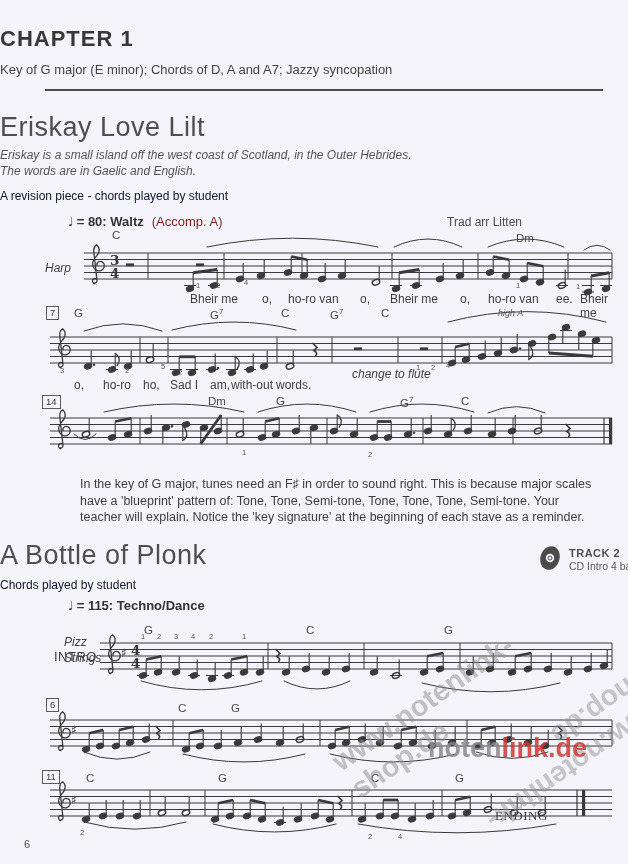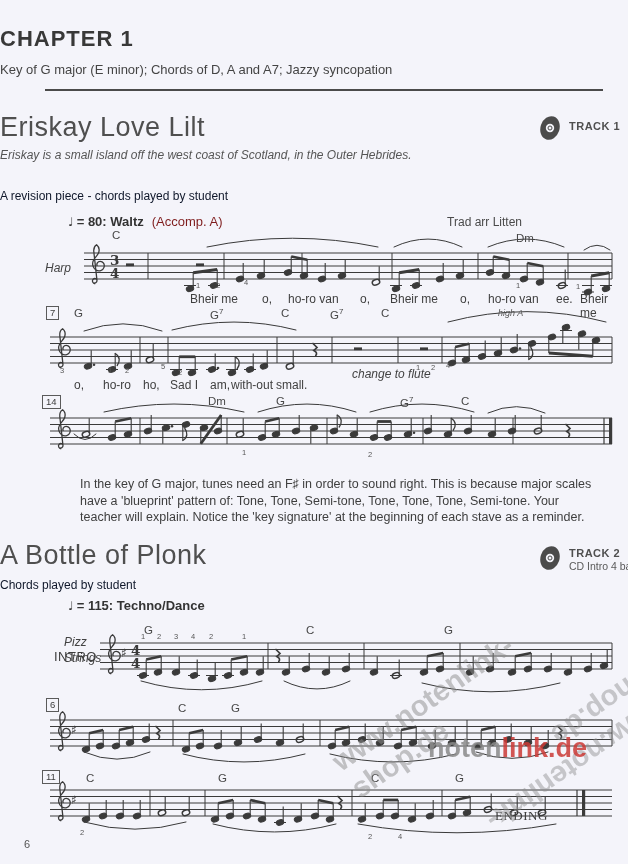--- a/index.html
+++ b/index.html
@@ -45,31 +45,22 @@
 </head>
 <body>
 
 <div id="page">
 
   <div class="abs ctr" id="chapter">CHAPTER 1</div>
   <div class="abs ctr" id="subtitle">Key of G major (E minor); Chords of D, A and A7; Jazzy syncopation</div>
   <div class="abs" id="rule"></div>
 
   <div class="abs ctr piece-title" style="top:112px">Eriskay Love Lilt</div>
-  <div class="abs track-badge" style="left:538px;top:114px">
-    <svg width="24" height="28" viewBox="0 0 24 28">
-      <ellipse cx="12" cy="14" rx="9.5" ry="12" fill="#4b4b4b" transform="rotate(18 12 14)"></ellipse>
-      <circle cx="12" cy="14" r="4.2" fill="#f4f4fa"></circle>
-      <circle cx="12" cy="14" r="2" fill="none" stroke="#4b4b4b" stroke-width="1"></circle>
-    </svg>
-    <div style="margin-top:6px">
-      <div class="track-label">TRACK 1</div>
-    </div>
-  </div>
   <div class="abs ctr desc" style="top:148px">Eriskay is a small island off the west coast of Scotland, in the Outer Hebrides.</div>
+  <div class="abs ctr desc" style="top:164px">The words are in Gaelic and English.</div>
   <div class="abs ctr note-line" style="top:189px">A revision piece - chords played by student</div>
   <div class="abs tempo" style="left:68px;top:214px">
     <span class="glyph">♩</span><b>= 80: Waltz</b><span class="extra">(Accomp. A)</span>
   </div>
   <div class="abs credit" style="left:380px;top:215px;width:142px;text-align:right">Trad arr Litten</div>
 
   <div class="abs" id="paragraph">In the key of G major, tunes need an F♯ in order to sound right. This is because major scales have a 'blueprint' pattern of: Tone, Tone, Semi-tone, Tone, Tone, Tone, Semi-tone. Your teacher will explain. Notice the 'key signature' at the beginning of each stave as a reminder.</div>
 
   <div class="abs ctr piece-title" style="top:540px">A Bottle of Plonk</div>
   <div class="abs track-badge" style="left:538px;top:544px">
@@ -558,21 +549,21 @@
       <span class="chord" style="left: 210px; top: 307px;">G<sup>7</sup></span>
       <span class="chord" style="left: 281px; top: 307px;">C</span>
       <span class="chord" style="left: 330px; top: 307px;">G<sup>7</sup></span>
       <span class="chord" style="left: 381px; top: 307px;">C</span>
       <span class="lyric" style="left: 74px; top: 378px;">o,</span>
       <span class="lyric" style="left: 103px; top: 378px;">ho-ro</span>
       <span class="lyric" style="left: 143px; top: 378px;">ho,</span>
       <span class="lyric" style="left: 170px; top: 378px;">Sad I</span>
       <span class="lyric" style="left: 210px; top: 378px;">am,</span>
       <span class="lyric" style="left: 231px; top: 378px;">with-out</span>
-      <span class="lyric" style="left: 276px; top: 378px;">small.</span>
+      <span class="lyric" style="left: 276px; top: 378px;">words.</span>
       <span class="fing" style="left: 60px; top: 366px;">3</span>
       <span class="fing" style="left: 108px; top: 366px;">1</span>
       <span class="fing" style="left: 125px; top: 366px;">2</span>
       <span class="fing" style="left: 161px; top: 362px;">5</span>
       <span class="fing" style="left: 178px; top: 368px;">2</span>
       <span class="fing" style="left: 416px; top: 363px;">1</span>
       <span class="fing" style="left: 431px; top: 363px;">2</span>
       <span class="fing" style="left: 446px; top: 361px;">4</span>
       <span class="slabel it sm" style="left: 498px; top: 308px;">high A</span>
       <span class="slabel it" style="left: 352px; top: 367px;">change to flute</span>

